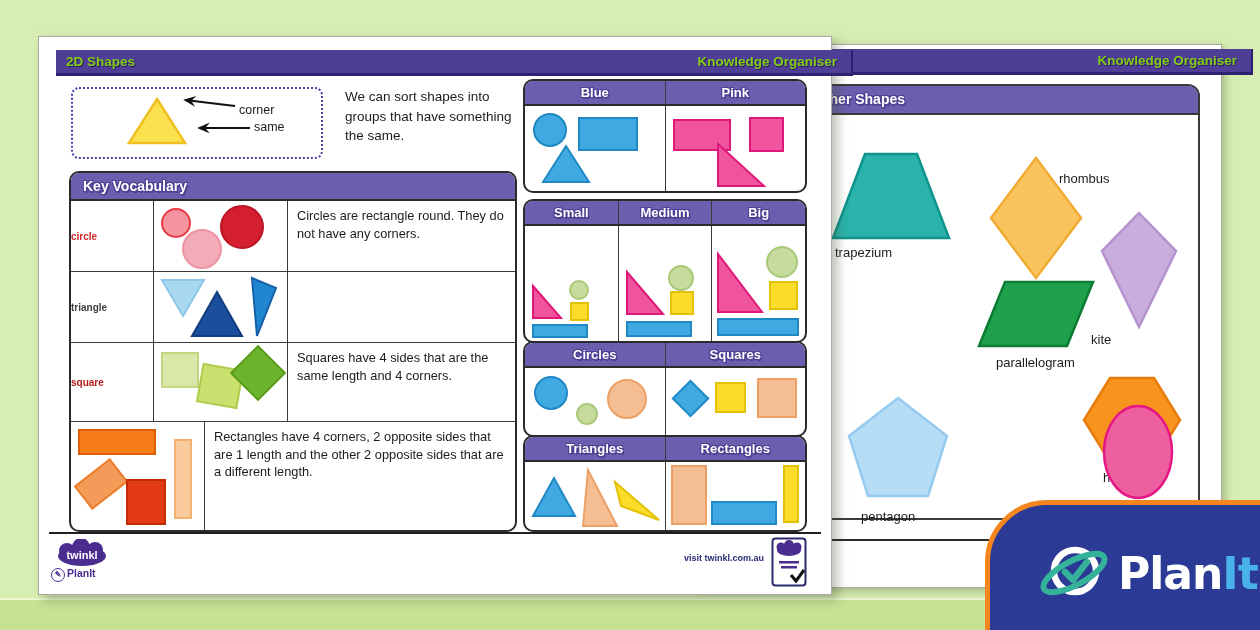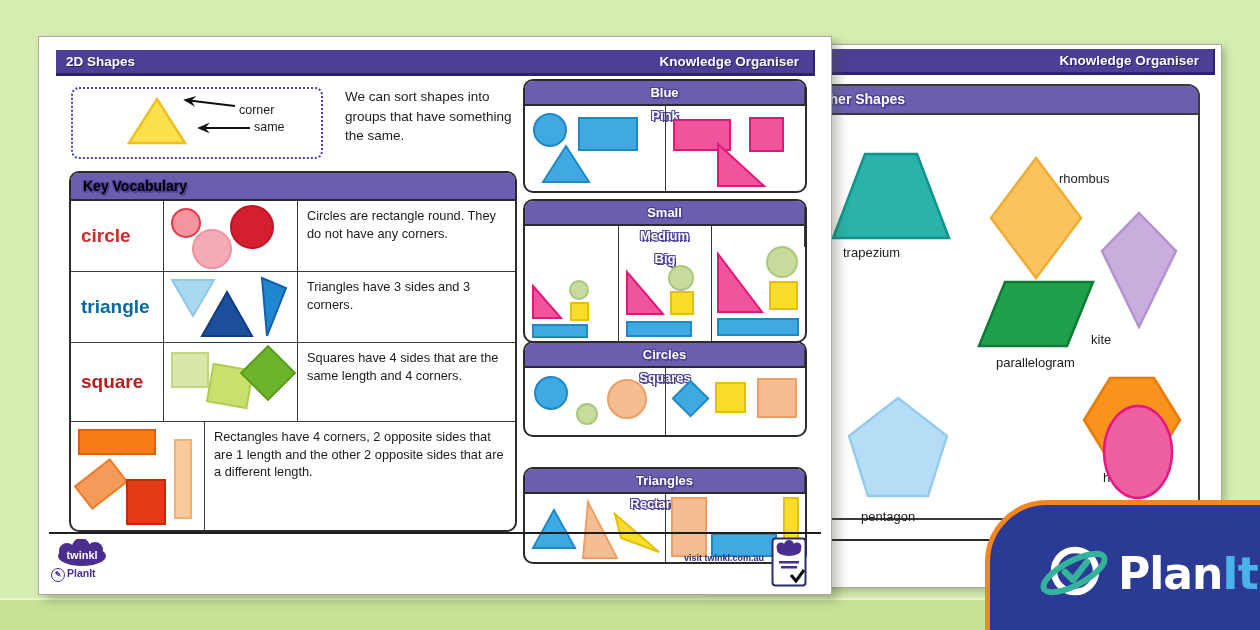--- a/index.html
+++ b/index.html
@@ -9,54 +9,54 @@
     background:var(--bg-dark,#c7e295);border-top:2px solid #ebf6cf;}
 
   .page{position:absolute;background:#fff;border:1px solid #aaa9a0;}
   .right-page{left:700px;top:44px;width:520px;height:542px;z-index:1;
     box-shadow:3px 3px 8px rgba(70,80,50,.35);}
   .left-page{left:38px;top:36px;width:792px;height:557px;z-index:2;
     box-shadow:6px 5px 10px rgba(70,80,50,.35);}
 
   .bar{position:absolute;background:var(--bar-dark);height:23px;
     border-bottom:3px solid var(--bar-dark-edge);border-right:2px solid var(--bar-dark-edge);
-    color:#ffffff;font-weight:bold;font-size:13.5px;line-height:23px;
-    text-shadow:1px 1px 0 rgba(35,25,85,.9);}
+    color:#84cc16;font-weight:bold;font-size:13.5px;line-height:23px;
+    text-shadow:1px 1px 0 rgba(35,25,85,.9);padding-left:38px;}
   .lp-bar{left:17px;top:13px;width:757px;}
   .rp-bar{left:15px;top:4px;width:497px;}
   .bar .bar-left{position:absolute;left:10px;}
   .bar .bar-right{position:absolute;right:14px;}
 
   
   .intro-box{position:absolute;left:32px;top:50px;width:248px;height:68px;
     border:2px dotted #4343a5;border-radius:8px;}
   .intro-box svg{position:absolute;left:0;top:0;}
   .lbl{position:absolute;font-size:12.5px;color:#1c1c1c;}
   .lbl.corner{left:166px;top:8px;margin-top:6px;}
   .lbl.side{left:181px;top:31px;}
   .intro-text{position:absolute;left:306px;top:50px;width:172px;
     font-size:13.5px;line-height:1.45;color:#1c1c1c;}
 
   
   .vocab{position:absolute;left:30px;top:134px;width:444px;height:357px;
     border:2.5px solid var(--table-border);border-radius:10px;overflow:hidden;background:#fff;}
   .vocab-title{height:26px;background:var(--bar-mid);border-bottom:2px solid var(--table-border);
-    color:#000000;font-weight:bold;font-size:14px;line-height:26px;padding-left:12px;
+    color:#ffffff;font-weight:bold;font-size:14px;line-height:26px;padding-left:12px;
     text-shadow:-1px -1px 0 #4c3f92,1px -1px 0 #4c3f92,-1px 1px 0 #4c3f92,1.5px 1.5px 0 #4c3f92;}
   .vrow{display:flex;border-bottom:1.5px solid #3a3a3a;}
   .vrow:last-child{border-bottom:none;}
   .vcell-word{width:82px;flex:none;border-right:1.5px solid #3a3a3a;
-    display:flex;align-items:center;padding-left:10px;font-weight:bold;font-size:19px;}
+    display:flex;align-items:center;font-weight:bold;font-size:10px;}
   .vcell-shapes{width:133px;flex:none;border-right:1.5px solid #3a3a3a;position:relative;}
   .vcell-desc{flex:1;padding:6px 8px 4px 9px;font-size:12.8px;line-height:1.38;color:#1c1c1c;}
 
   
   .stable{position:absolute;left:484px;width:280px;border:2.5px solid var(--table-border);
     border-radius:10px;overflow:hidden;background:#fff;}
-  .shead{display:flex;height:23px;background:var(--bar-mid);border-bottom:2px solid var(--table-border);flex-direction:column;}
+  .shead{display:flex;height:23px;background:var(--bar-mid);border-bottom:2px solid var(--table-border);}
   .shead .hcell{flex:1;text-align:center;color:#fff;font-weight:bold;font-size:13px;line-height:23px;
     border-right:1.5px solid #3a3a3a;
     text-shadow:-1px -1px 0 #4c3f92,1px -1px 0 #4c3f92,-1px 1px 0 #4c3f92,1.5px 1.5px 0 #4c3f92;}
   .shead .hcell:last-child{border-right:none;}
   .sbody{display:flex;}
   .sbody .bcell{flex:1;border-right:1.5px solid #3a3a3a;position:relative;}
   .sbody .bcell:last-child{border-right:none;}
 
   
   .lp-rule{position:absolute;left:10px;top:495px;width:772px;height:2px;background:#1f1f1f;}
@@ -99,21 +99,21 @@
       <span class="bar-right">Knowledge Organiser</span>
     </div>
 
     <div class="os-box">
       <div class="os-header">Other Shapes</div>
       <div class="os-body">
 
         <svg style="left:26px;top:35px;" width="126" height="92" viewBox="0 0 126 92">
           <polygon points="36,4 88,4 120,88 4,88" fill="#2ab3ab" stroke="#0f948c" stroke-width="2.5"></polygon>
         </svg>
-        <div class="shape-label" style="left:40px;top:130px;">trapezium</div>
+        <div class="shape-label" style="left:32px;top:130px;">trapezium</div>
 
         <svg style="left:185px;top:40px;" width="96" height="126" viewBox="0 0 96 126">
           <polygon points="48,3 93,63 48,123 3,63" fill="#f9c45e" stroke="#f2ab32" stroke-width="2.5"></polygon>
         </svg>
         <div class="shape-label" style="left:256px;top:56px;">rhombus</div>
 
         <svg style="left:293px;top:95px;" width="86" height="120" viewBox="0 0 86 120">
           <polygon points="43,3 80,41 43,117 6,41" fill="#c9addd" stroke="#b492d0" stroke-width="2.5"></polygon>
         </svg>
         <div class="shape-label" style="left:288px;top:217px;">kite</div>
@@ -174,29 +174,28 @@
           <svg width="133" height="70" viewBox="0 0 133 70">
             <circle cx="22" cy="22" r="14" fill="#f5939f" stroke="#e63946" stroke-width="2"></circle>
             <circle cx="88" cy="26" r="21" fill="#d31f30" stroke="#bb1526" stroke-width="2"></circle>
             <circle cx="48" cy="48" r="19" fill="#f3abb7" stroke="#ee93a4" stroke-width="2"></circle>
           </svg>
         </div>
         <div class="vcell-desc">Circles are rectangle round. They do not have any corners.</div>
       </div>
 
       <div class="vrow" style="height:70px">
-        <div class="vcell-word" style="color: #0369a1;">triangle</div>
+        <div class="vcell-word" style="color: #404040;">triangle</div>
         <div class="vcell-shapes">
           <svg width="133" height="70" viewBox="0 0 133 70">
             <polygon points="8,8 50,8 29,44" fill="#a9d9f1" stroke="#8cc8e8" stroke-width="2"></polygon>
             <polygon points="38,64 88,64 63,20" fill="#1b4e9b" stroke="#123c80" stroke-width="2"></polygon>
             <polygon points="98,6 122,16 103,64" fill="#1f87cf" stroke="#155fa8" stroke-width="2"></polygon>
           </svg>
         </div>
-        <div class="vcell-desc">Triangles have 3 sides and 3 corners.</div>
       </div>
 
       <div class="vrow" style="height:78px">
         <div class="vcell-word" style="color: #b91c1c;">square</div>
         <div class="vcell-shapes">
           <svg width="133" height="78" viewBox="0 0 133 78">
             <rect x="8" y="10" width="36" height="34" fill="#d9e8a8" stroke="#c2d77d" stroke-width="2"></rect>
             <rect x="46" y="24" width="40" height="38" fill="#c9e06f" stroke="#afcb4a" stroke-width="2" transform="rotate(10,66,43)"></rect>
             <rect x="85" y="11" width="38" height="38" fill="#6db32c" stroke="#579c16" stroke-width="2" transform="rotate(45,104,30)"></rect>
           </svg>
@@ -290,21 +289,21 @@
         <div class="bcell">
           <svg width="137" height="67" viewBox="0 0 137 67">
             <rect x="12" y="18" width="25" height="25" fill="#3fa9e1" stroke="#1f88c5" stroke-width="2" transform="rotate(45,24.5,30.5)"></rect>
             <rect x="50" y="15" width="29" height="29" fill="#fbdc2b" stroke="#e3c104" stroke-width="2"></rect>
             <rect x="92" y="11" width="38" height="38" fill="#f5bd92" stroke="#eda066" stroke-width="2"></rect>
           </svg>
         </div>
       </div>
     </div>
 
-    <div class="stable" style="top:398px;height:93px;margin-top:32px;">
+    <div class="stable" style="top:398px;height:93px;">
       <div class="shead">
         <div class="hcell">Triangles</div>
         <div class="hcell">Rectangles</div>
       </div>
       <div class="sbody" style="height:68px;">
         <div class="bcell">
           <svg width="137" height="68" viewBox="0 0 137 68">
             <polygon points="8,54 50,54 29,16" fill="#3fa9e1" stroke="#1f88c5" stroke-width="2"></polygon>
             <polygon points="58,64 92,64 63,8" fill="#f5bd92" stroke="#eda066" stroke-width="2"></polygon>
             <polygon points="90,20 134,58 96,44" fill="#fbdc2b" stroke="#e3c104" stroke-width="2"></polygon>

